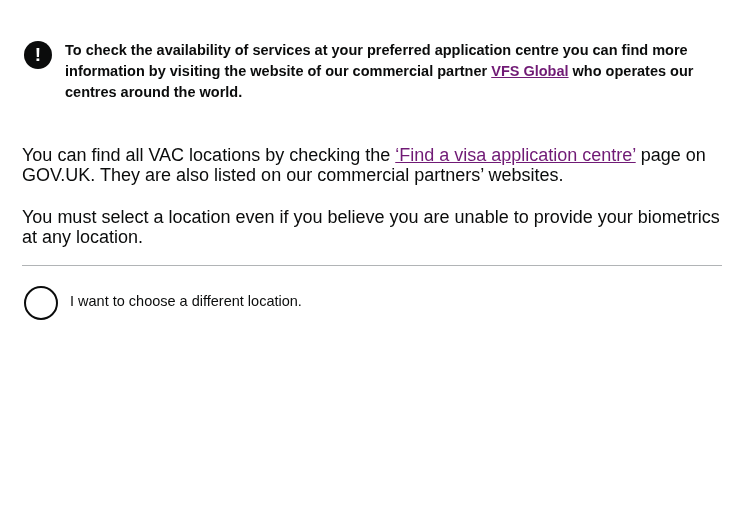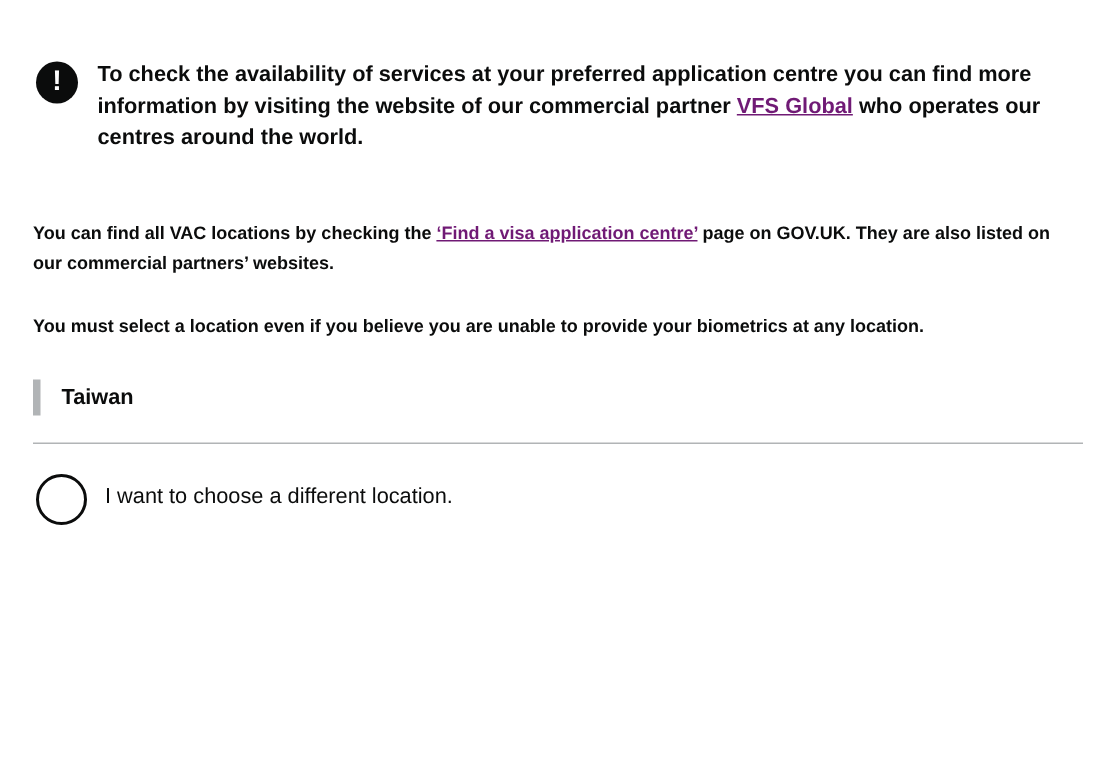--- a/index.html
+++ b/index.html
@@ -50,25 +50,25 @@
     line-height: 21px;
     font-weight: bold;
     margin-left: 13px;
     max-width: 650px;
   }
   a.link {
     color: #701a75;
     text-decoration: underline;
   }
   .body-para {
-    font-size: 12px;
+    font-size: 18px;
     line-height: 20px;
     margin-top: 22px;
     max-width: 700px;
-    font-weight: bold;
+    font-weight: normal;
   }
   .body-para.first { margin-top: 42px; }
   .location-block {
     margin-top: 26px;
     border-left: 5px solid #b1b4b6;
     padding: 2px 0 2px 14px;
   }
   .location-name {
     font-size: 14.5px;
     line-height: 20px;
@@ -135,23 +135,20 @@
   </div>
 
   <p class="body-para first">
     <span>You can find all VAC locations by checking the </span><a class="link" href="#">‘Find a visa application centre’</a><span> page on GOV.UK. They are also listed on our commercial partners’ websites.</span>
   </p>
 
 
 
   <p class="body-para">You must select a location even if you believe you are unable to provide your biometrics at any location.</p>
 
-  <div class="location-block">
-    <div class="location-name">Taiwan</div>
-  </div>
 
   <hr class="divider">
 
   <div class="radios">
 
 
     <div class="radio-row">
       <span class="radio-outer"></span>
       <span class="radio-label">I want to choose a different location.</span>
     </div>

